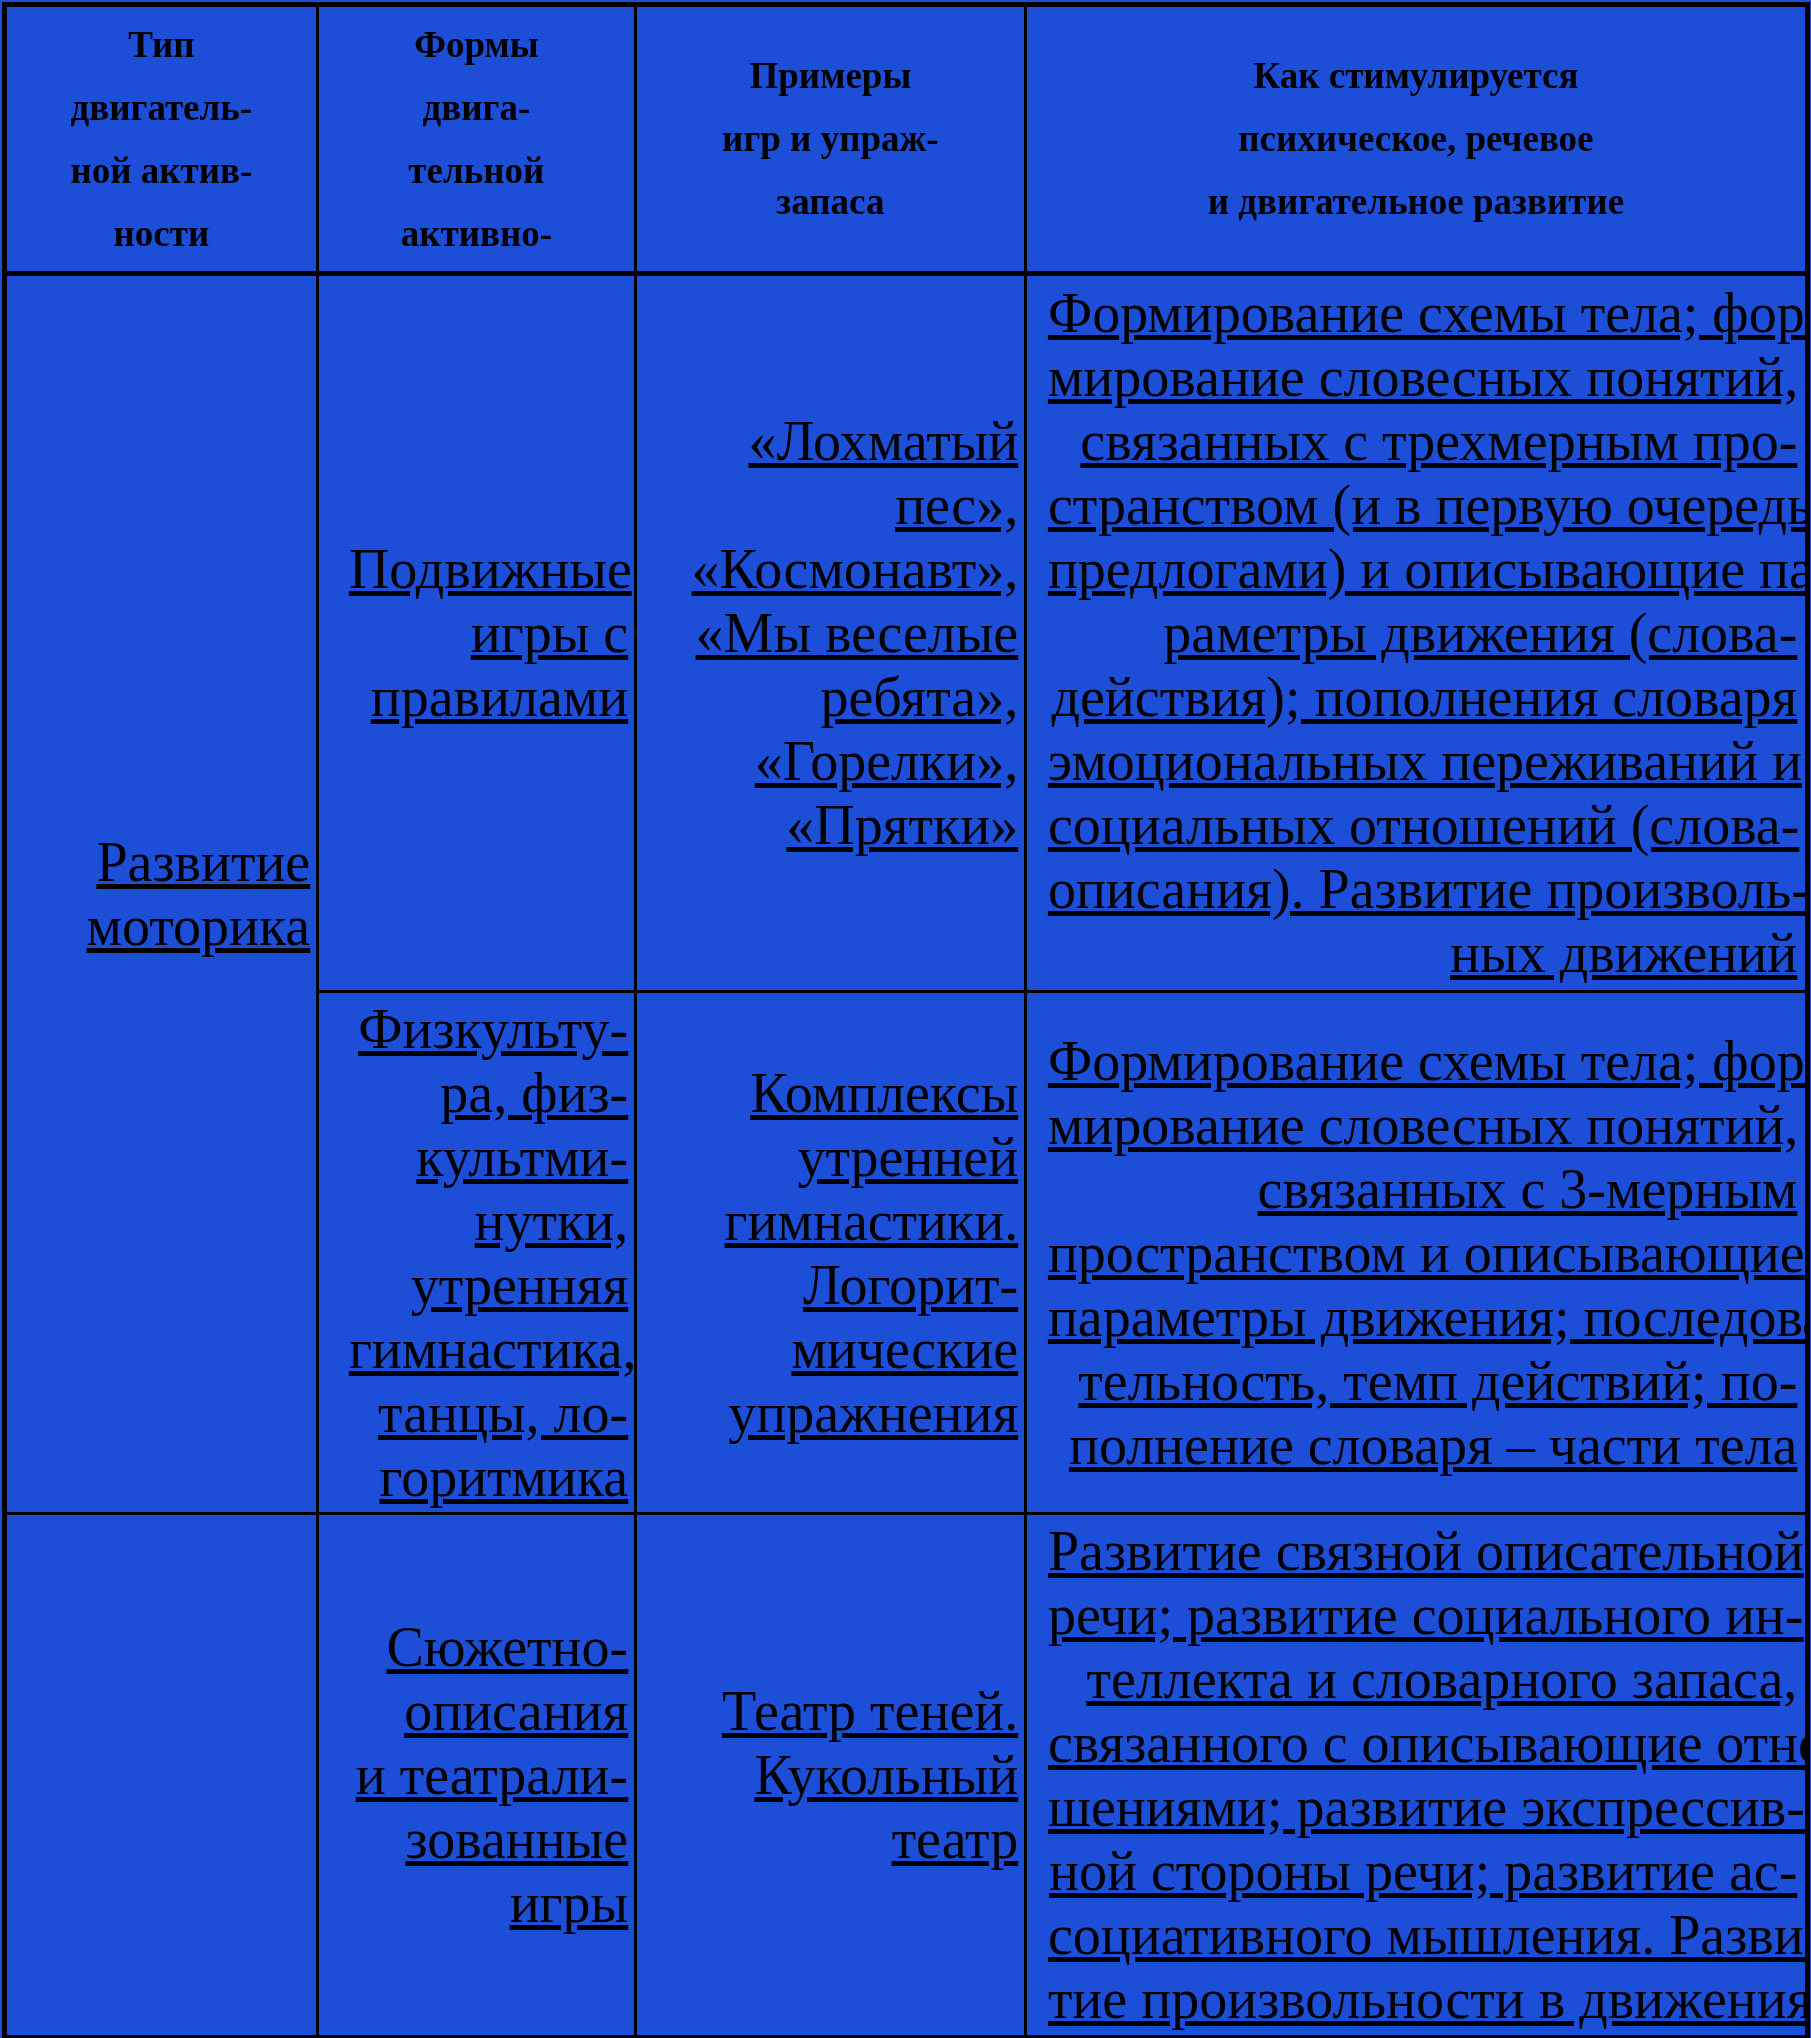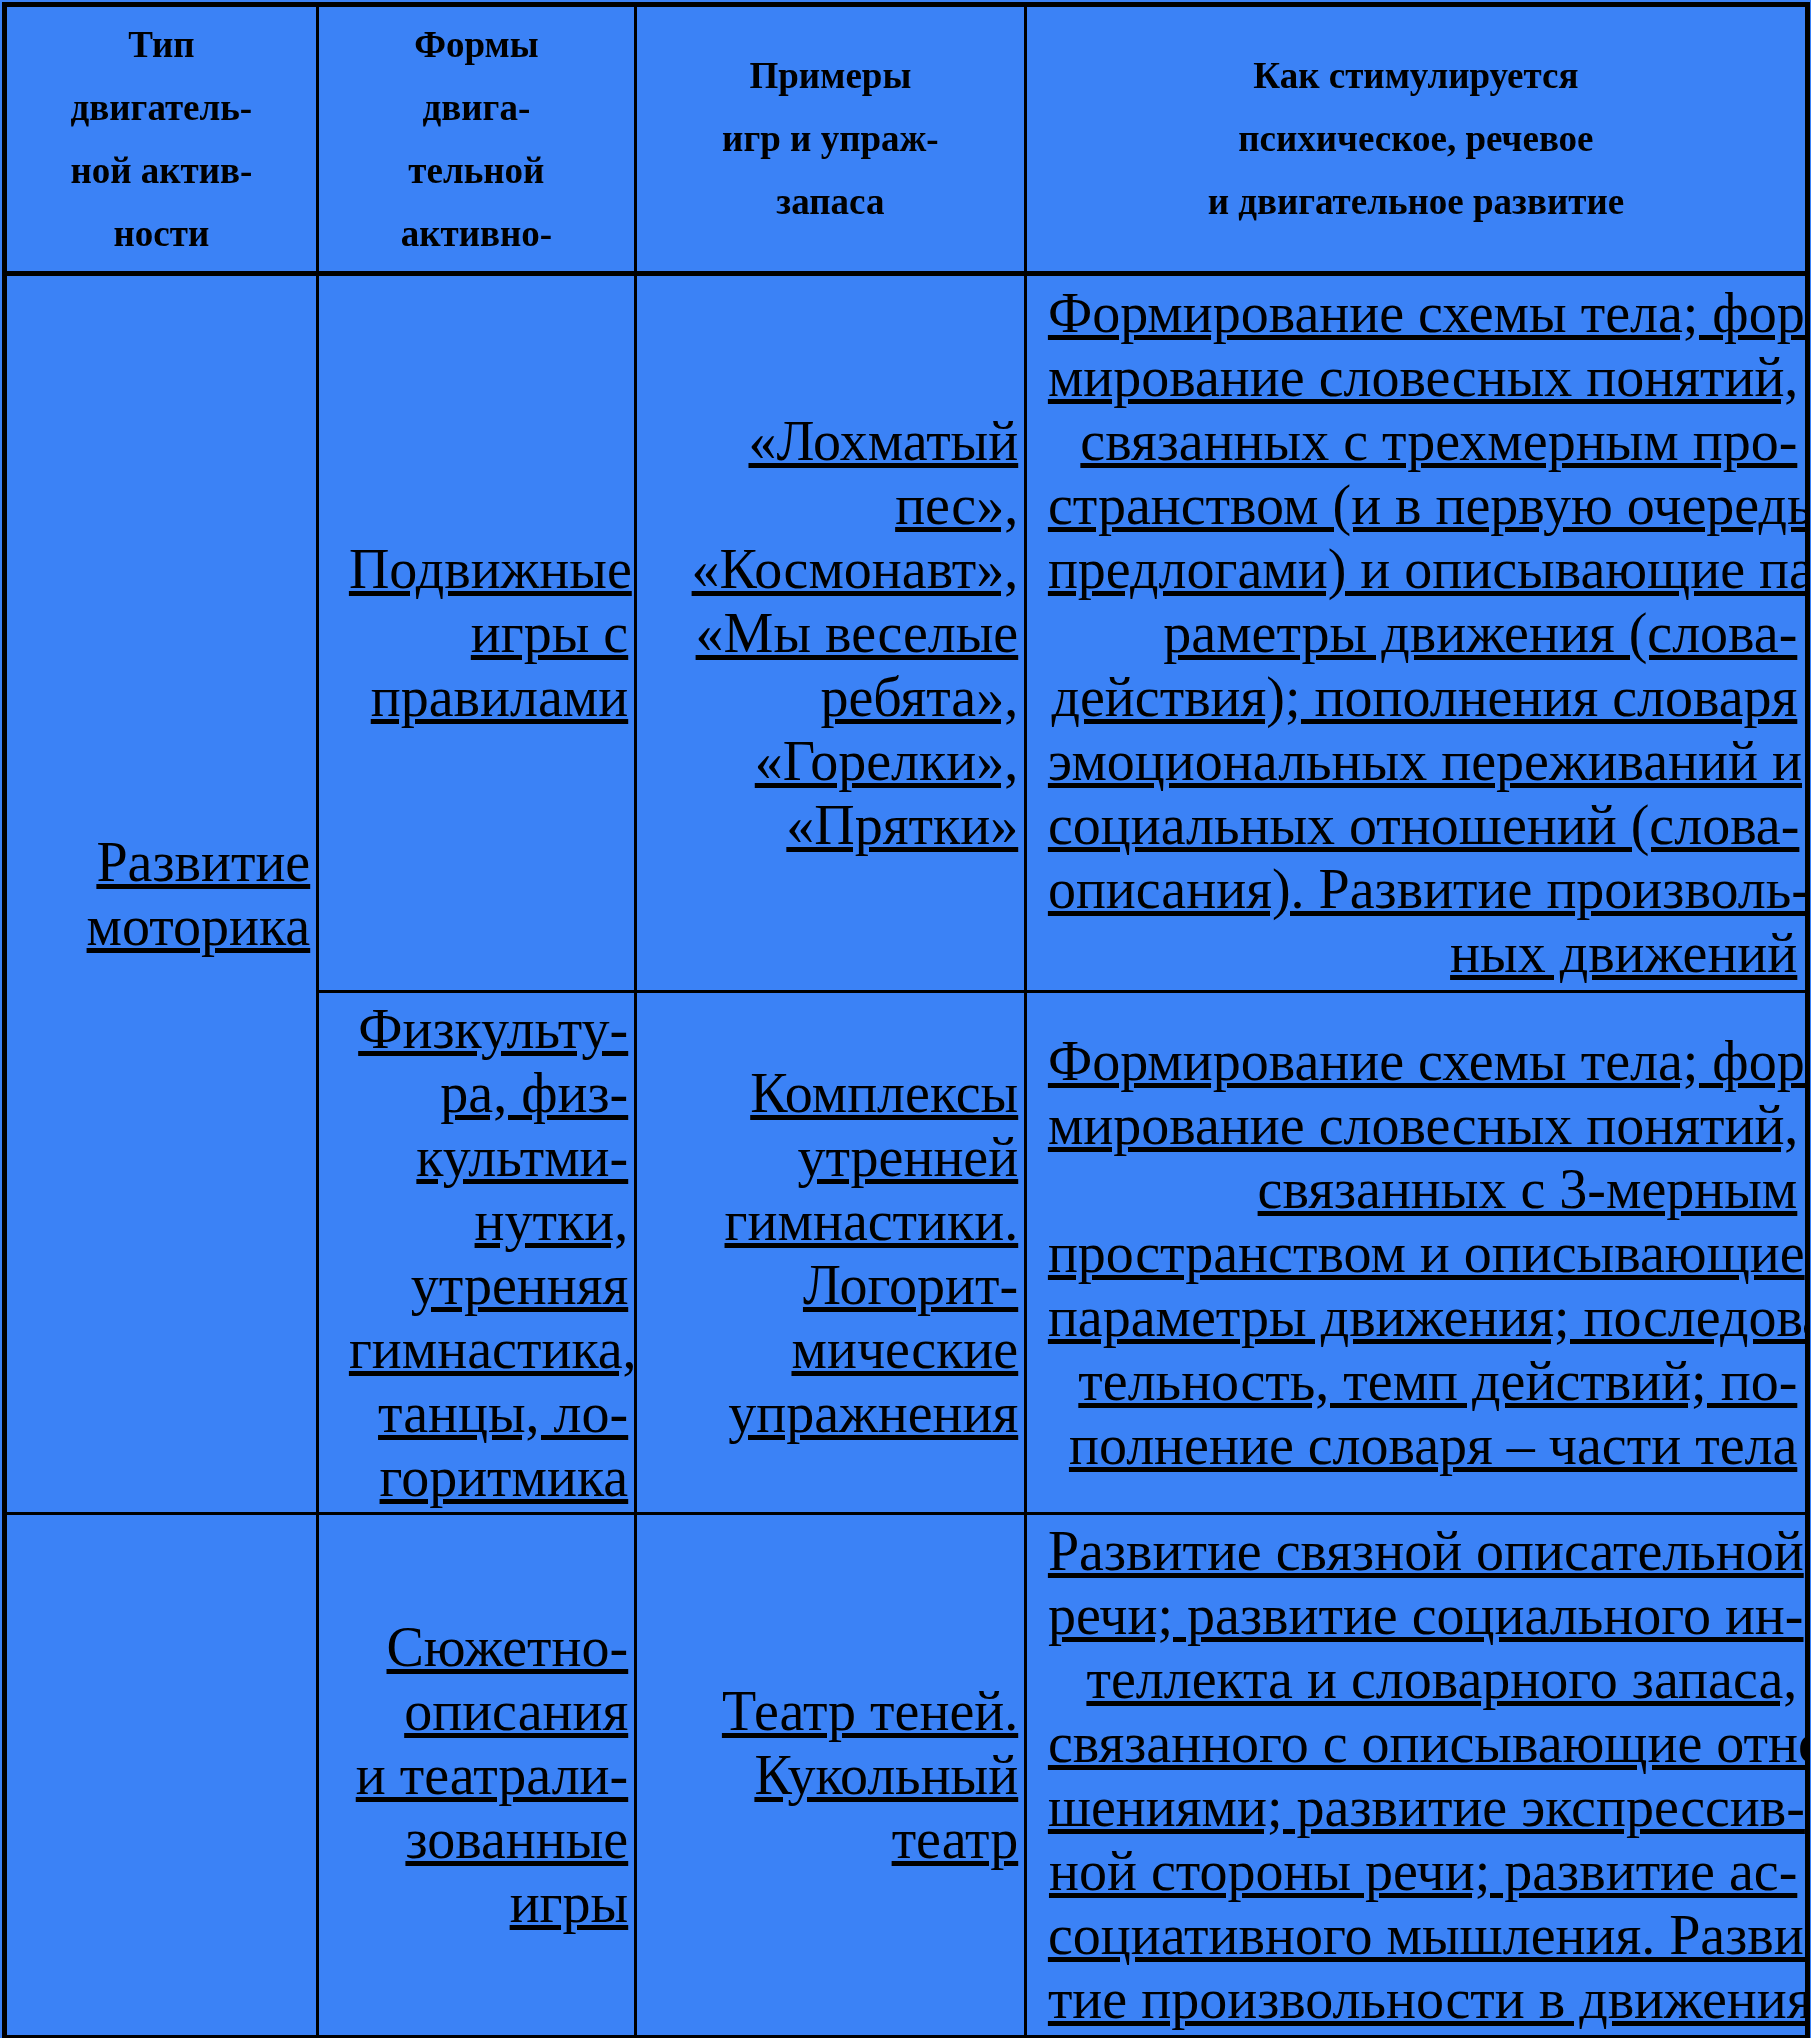--- a/index.html
+++ b/index.html
@@ -4,21 +4,21 @@
 <style>
   html, body {
     margin: 0;
     padding: 0;
     background: #ffffff;
   }
   .page {
     position: relative;
     width: 1812px;
     height: 2038px;
-    background: #3b82f6;
+    background: #1d4ed8;
     color: #000000;
     font-family: "Liberation Serif", "DejaVu Serif", serif;
   }
   table.grid {
     position: absolute;
     left: 1.9px;
     top: 1.9px;
     width: 1808px;
     height: 2034px;
     border-collapse: collapse;

